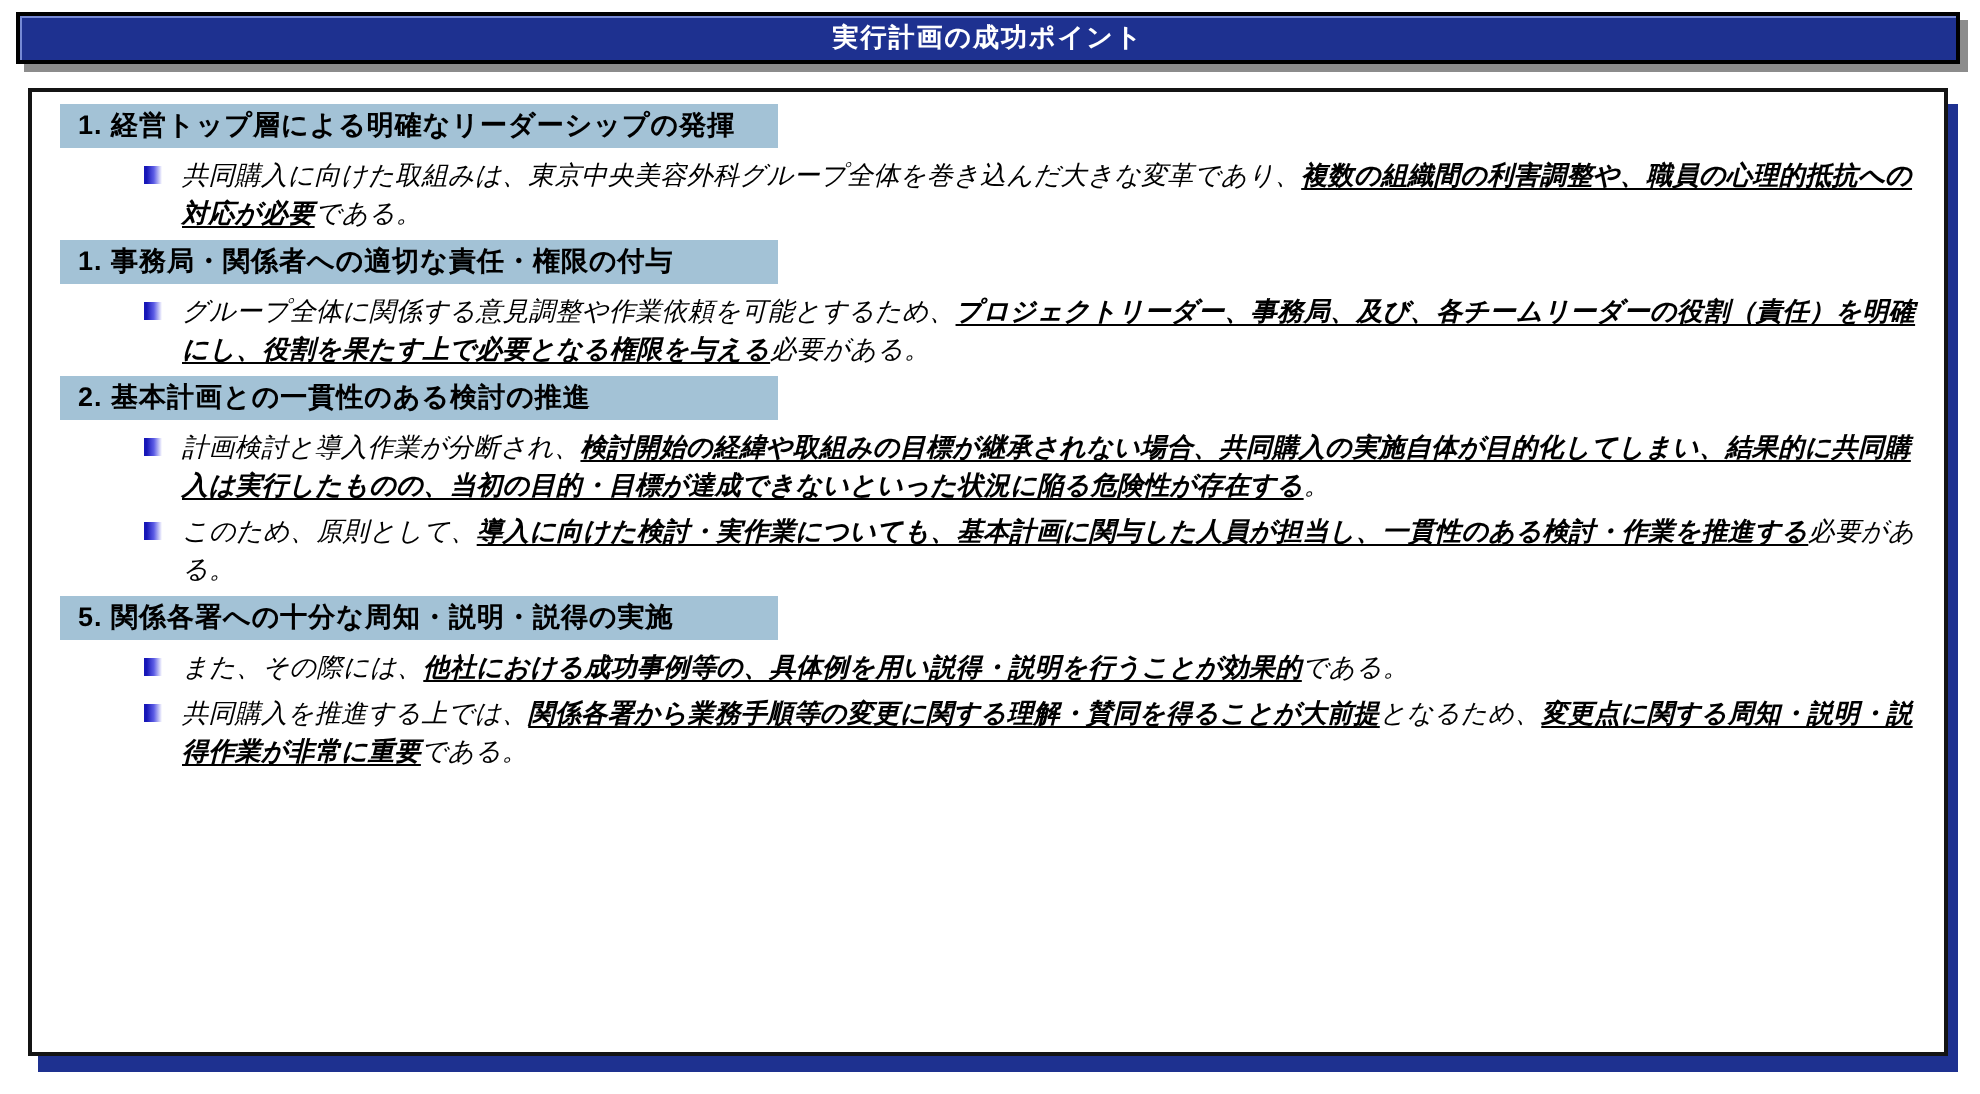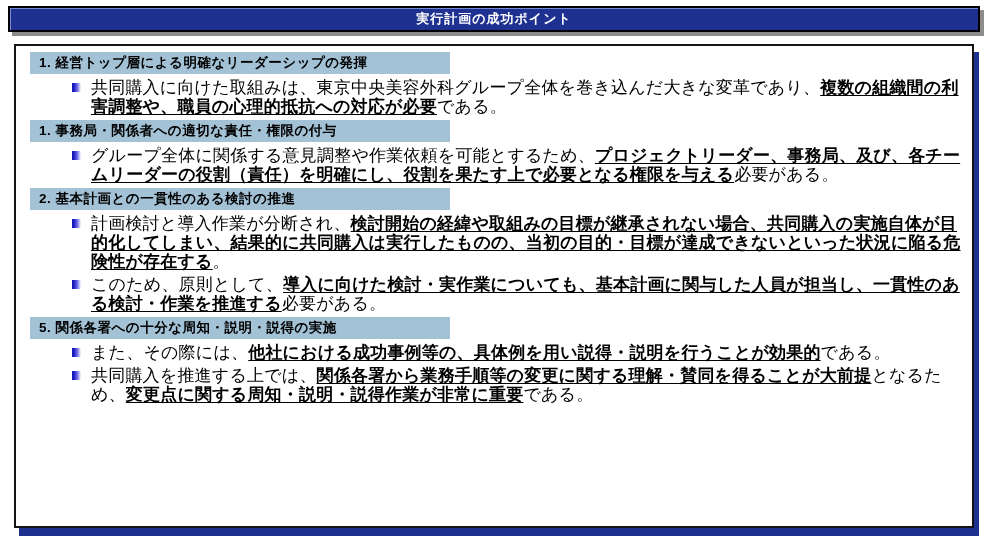--- a/index.html
+++ b/index.html
@@ -36,21 +36,21 @@
     width: 960px; height: 484px;
     box-sizing: border-box;
     background: #fff;
     border: 2px solid #141414;
     box-shadow: 5px 8px 0 var(--navy);
     padding: 4px 10px 0 12px;
     overflow: hidden;
   }
   .section { margin-bottom: 4px; }
   .section-heading {
-    width: 420px; height: 22px;
+    width: 359px; height: 22px;
     box-sizing: border-box;
     background: var(--band);
     font-weight: bold;
     font-size: 13.5px;
     line-height: 22px;
     padding-left: 9px;
     margin: 2px 0 4px 2px;
     letter-spacing: 0.5px;
     white-space: nowrap;
   }
@@ -60,24 +60,25 @@
     margin: 2px 0 4px 44px;
   }
   .bullet-icon {
     flex: 0 0 9px;
     width: 9px; height: 9px;
     margin-top: 5px;
     margin-right: 10px;
     background: linear-gradient(90deg, #1717b8 15%, #5e5ee6 55%, #ffffff 100%);
   }
   .bullet-text {
-    font-size: 17px;
+    font-size: 13px;
     line-height: 19px;
     letter-spacing: 0.2px;
     flex: 1 1 auto;
+    font-style: italic;
   }
   .em {
     font-weight: bold;
     text-decoration: underline;
     text-underline-offset: 2px;
   }
 </style>
 </head>
 <body>
 

